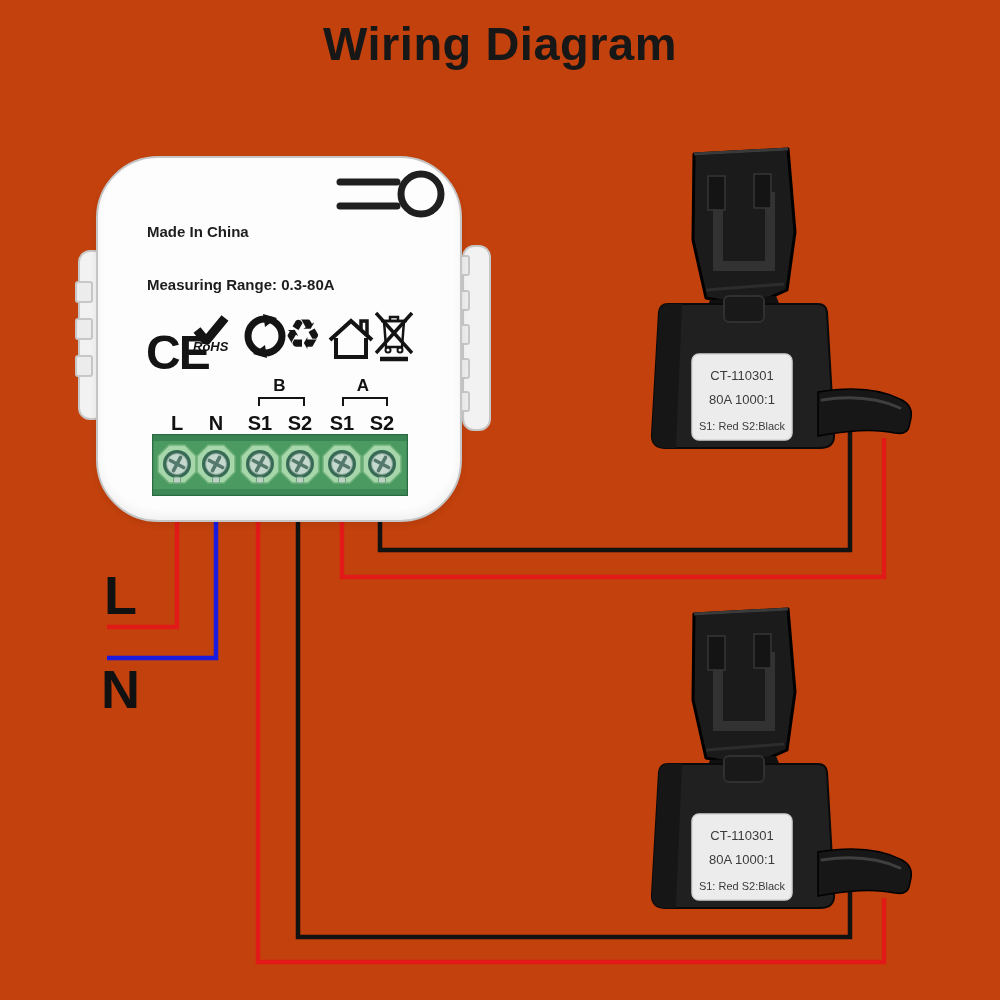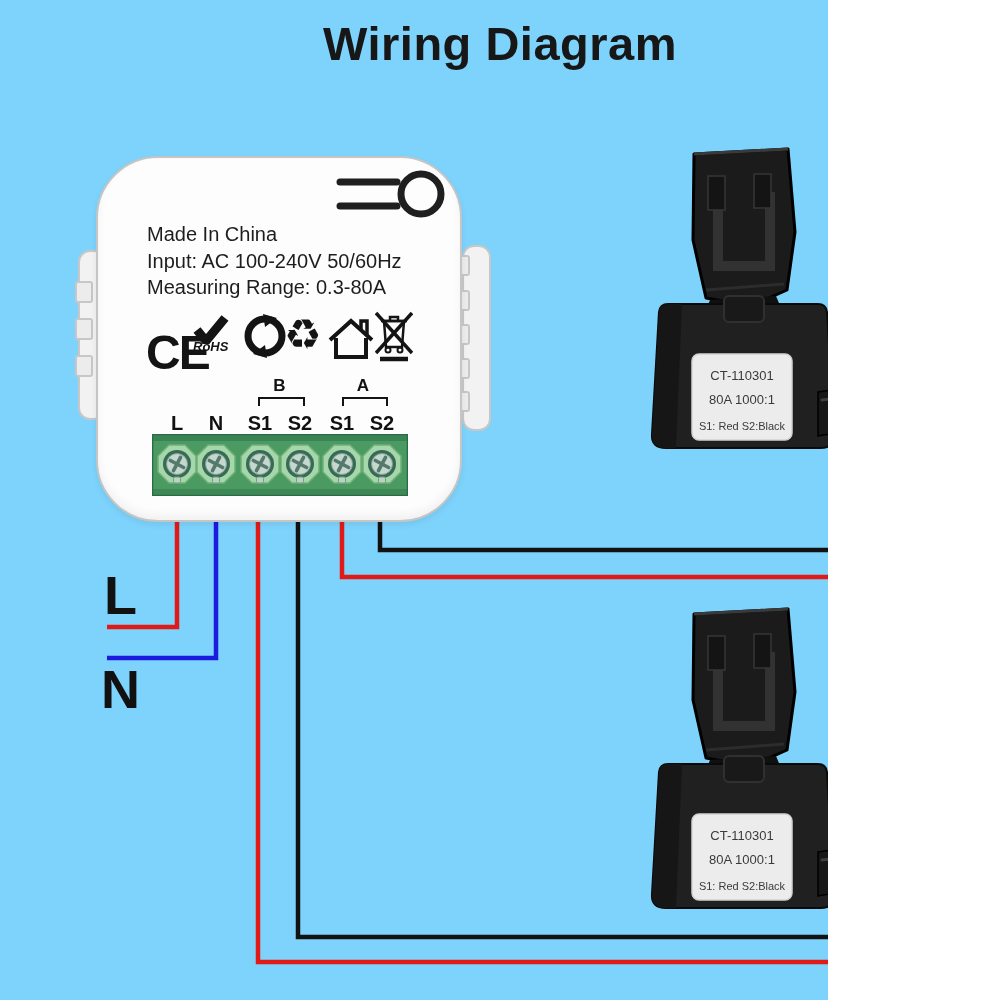--- a/index.html
+++ b/index.html
@@ -1,31 +1,31 @@
 <!DOCTYPE html>
 <html><head>
 <meta charset="utf-8">
 <style>
   html,body{margin:0;padding:0;background:#ffffff;}
-  #canvas{position:relative;width:828px;height:1000px;background:#7dd3fc;overflow:hidden;
+  #canvas{position:relative;width:1000px;height:1000px;background:#c2410c;overflow:hidden;
           font-family:"Liberation Sans",sans-serif;color:#151515;}
   .abs{position:absolute;}
   
   #title{left:0;top:16px;width:1000px;text-align:center;font-size:47px;font-weight:800;
          letter-spacing:.5px;color:#171717;z-index:4;}
   
   #wires{left:0;top:0;z-index:1;}
   
   #device{left:70px;top:140px;width:430px;height:390px;z-index:3;}
   .ear{background:#f2f2f2;border:2px solid #c7c7c7;border-radius:12px;z-index:1;}
   .tab{background:#ececec;border:2px solid #c7c7c7;border-radius:3px;z-index:1;}
   #device-body{left:26px;top:16px;width:362px;height:362px;background:#fdfdfd;
                border:2px solid #c5c5c5;border-radius:62px;z-index:2;
                box-shadow:0 3px 6px rgba(0,0,0,.07), inset 0 -5px 10px rgba(0,0,0,.05);}
-  .dev-line{left:77px;font-size:20px;font-weight:400;color:#1d1d1d;z-index:3;white-space:nowrap;}
+  .dev-line{left:77px;font-size:15px;font-weight:700;color:#1d1d1d;z-index:3;white-space:nowrap;}
   .icon{z-index:3;}
   #ce-mark{left:76px;top:172px;font-size:48px;font-weight:700;letter-spacing:-2px;color:#141414;line-height:42px;margin-top:20px;}
   #rohs-text{left:123px;top:199px;font-size:13px;font-weight:800;color:#141414;font-style:italic;}
   #recycle-glyph{left:214px;top:173px;font-size:42px;line-height:44px;color:#141414;}
   .bracket{border-top:2.5px solid #141414;border-left:2.5px solid #141414;border-right:2.5px solid #141414;
            height:7px;z-index:3;}
   .group-label{font-size:17px;font-weight:700;text-align:center;z-index:3;color:#111;}
   .term-label{width:44px;text-align:center;font-size:20px;font-weight:700;z-index:3;color:#111;}
   
   .ct{width:270px;height:320px;z-index:2;}
@@ -68,21 +68,20 @@
 
     <div id="device-body" class="abs"></div>
 
     <svg class="abs" style="left:263px;top:28px;z-index:3;" width="120" height="52" viewBox="0 0 120 52">
       <line x1="7" y1="14" x2="64" y2="14" stroke="#1f1f1f" stroke-width="7" stroke-linecap="round"></line>
       <line x1="7" y1="38" x2="64" y2="38" stroke="#1f1f1f" stroke-width="7" stroke-linecap="round"></line>
       <circle cx="88" cy="26" r="20" fill="none" stroke="#1f1f1f" stroke-width="7"></circle>
     </svg>
 
     <div class="abs dev-line" style="top:83px;">Made In China</div>
-    <div class="abs dev-line" style="top:110px;">Input: AC 100-240V 50/60Hz</div>
     <div class="abs dev-line" style="top:136px;">Measuring Range: 0.3-80A</div>
 
     <div class="abs icon" id="ce-mark">CE</div>
     <svg class="abs icon" style="left:123px;top:174px;" width="36" height="30" viewBox="0 0 36 30">
       <polyline points="4,16 13,27 32,4" fill="none" stroke="#141414" stroke-width="9"></polyline>
     </svg>
     <div class="abs icon" id="rohs-text">RoHS</div>
     <svg class="abs icon" style="left:173px;top:174px;" width="44" height="44" viewBox="0 0 44 44">
       <circle cx="22" cy="22" r="17" fill="none" stroke="#141414" stroke-width="7"></circle>
       <polygon points="20,0 34,4 22,13" fill="#141414"></polygon>

